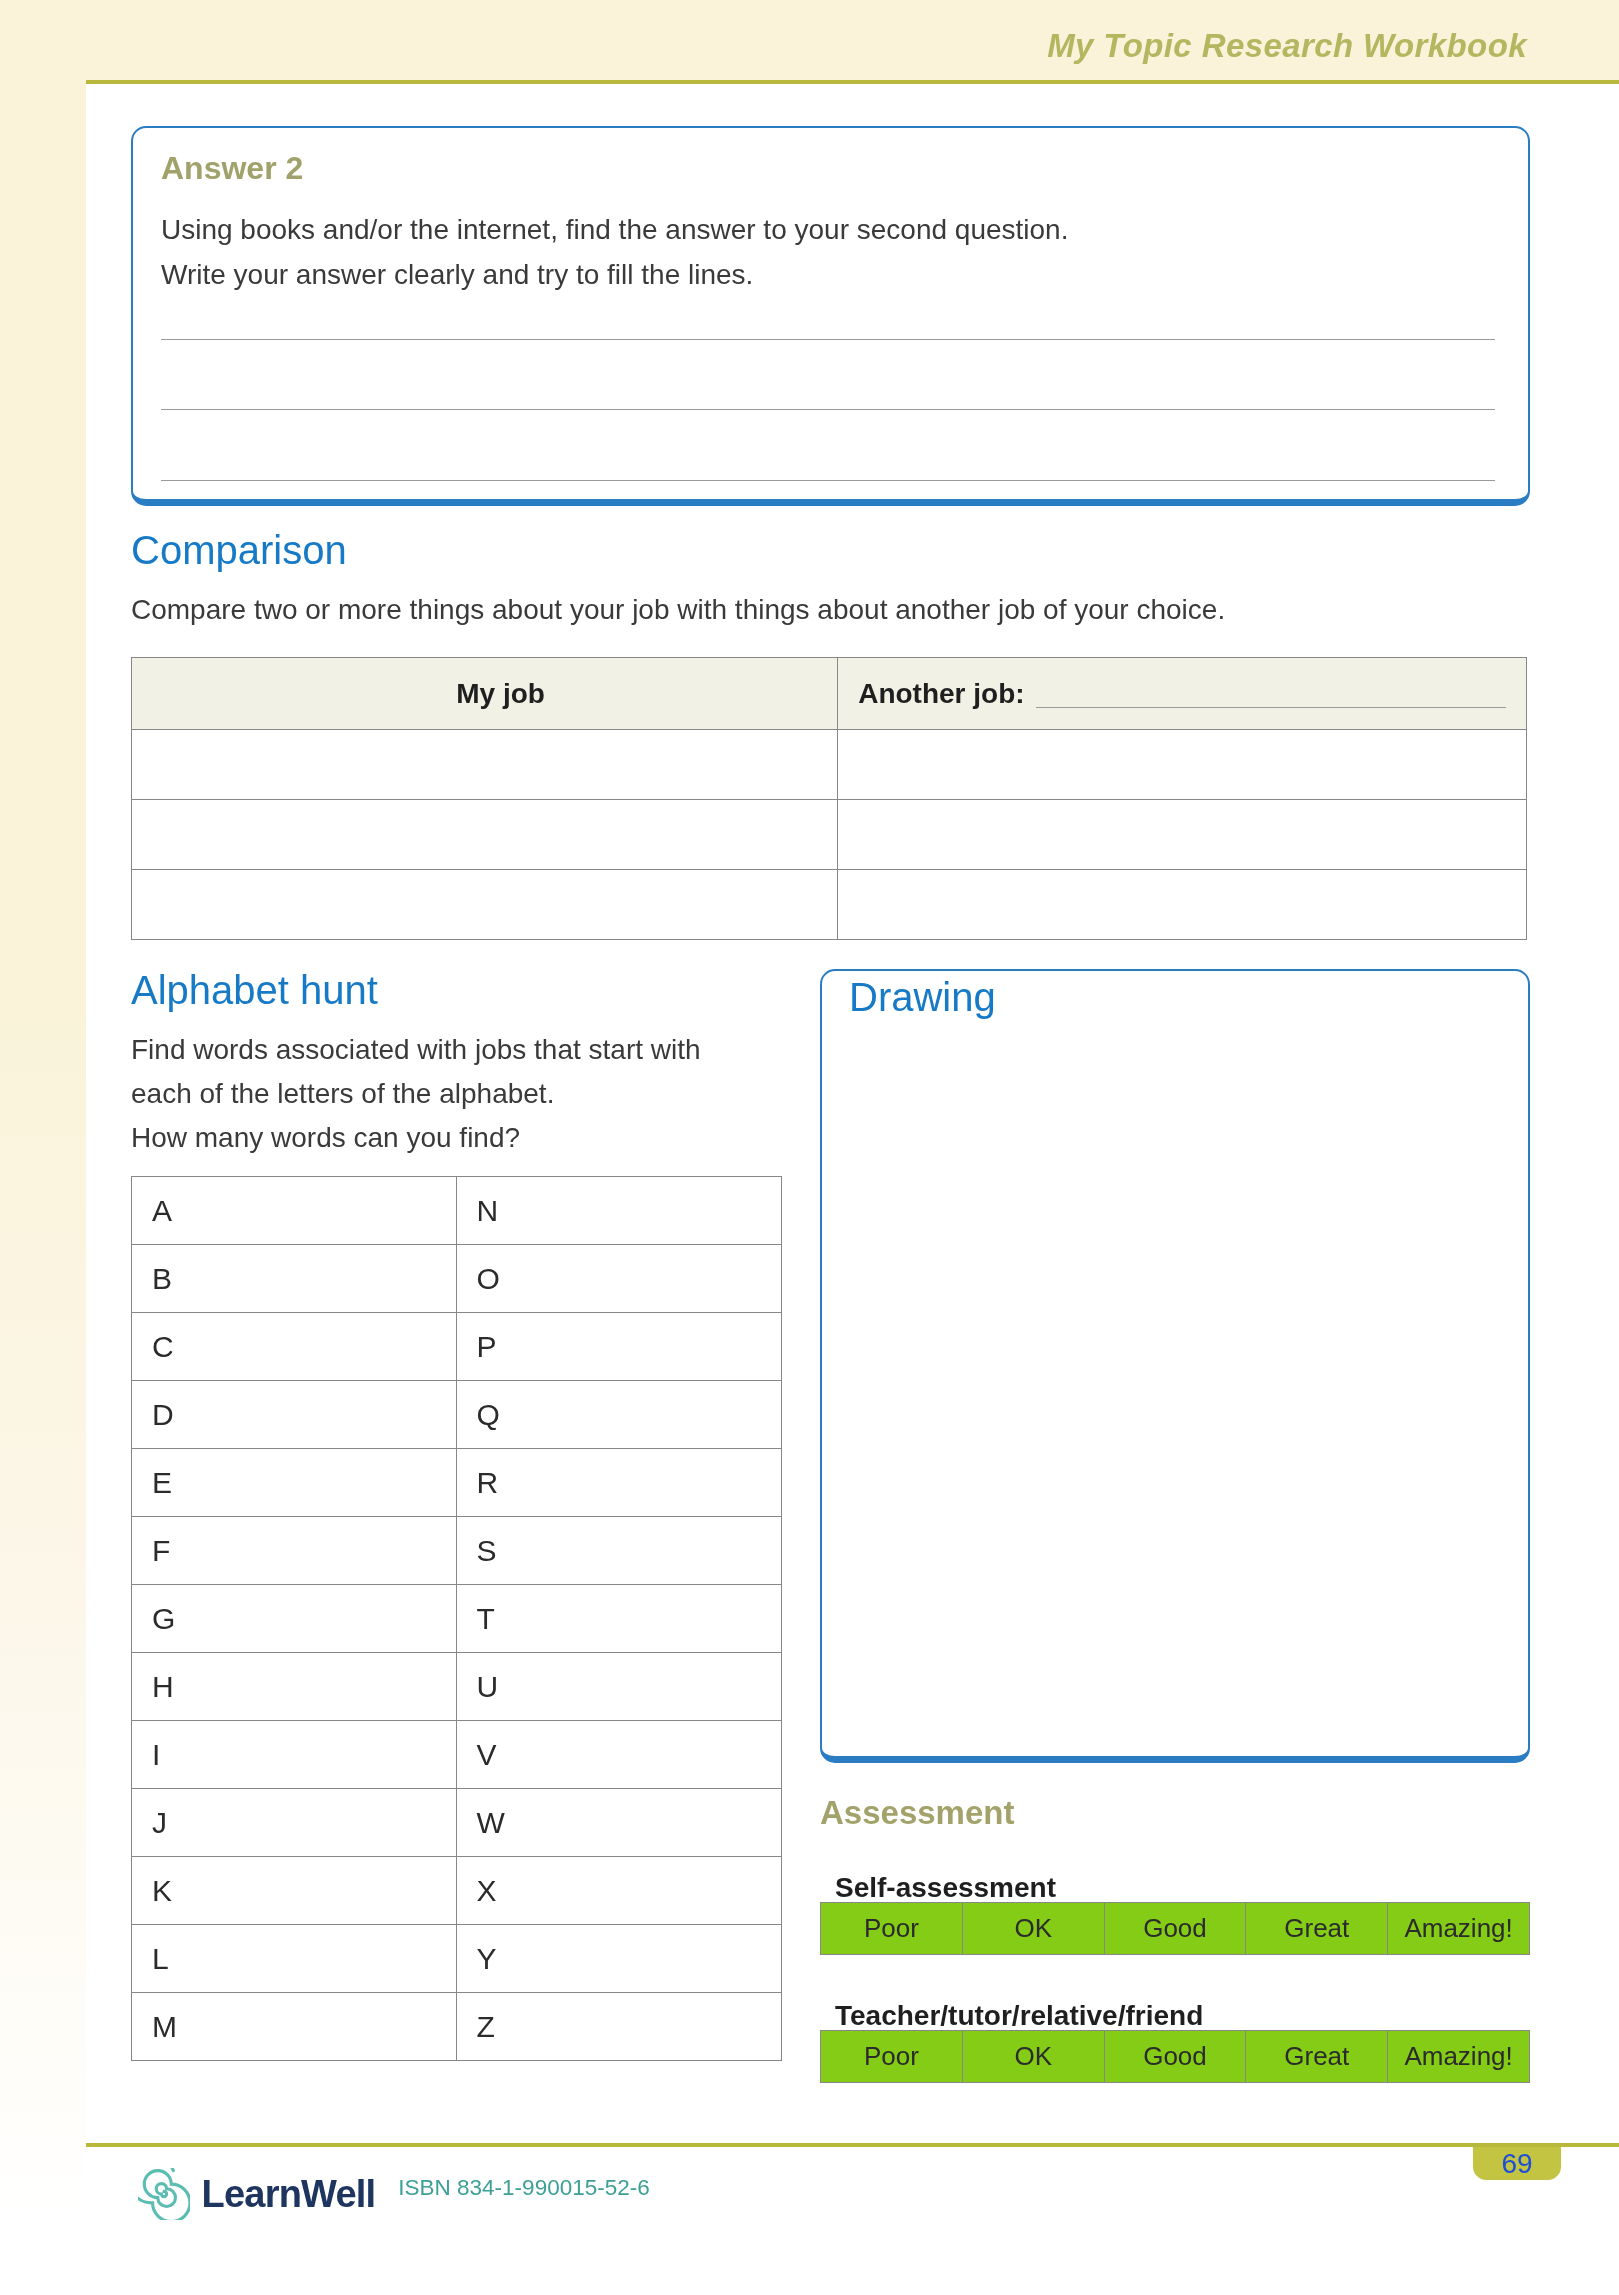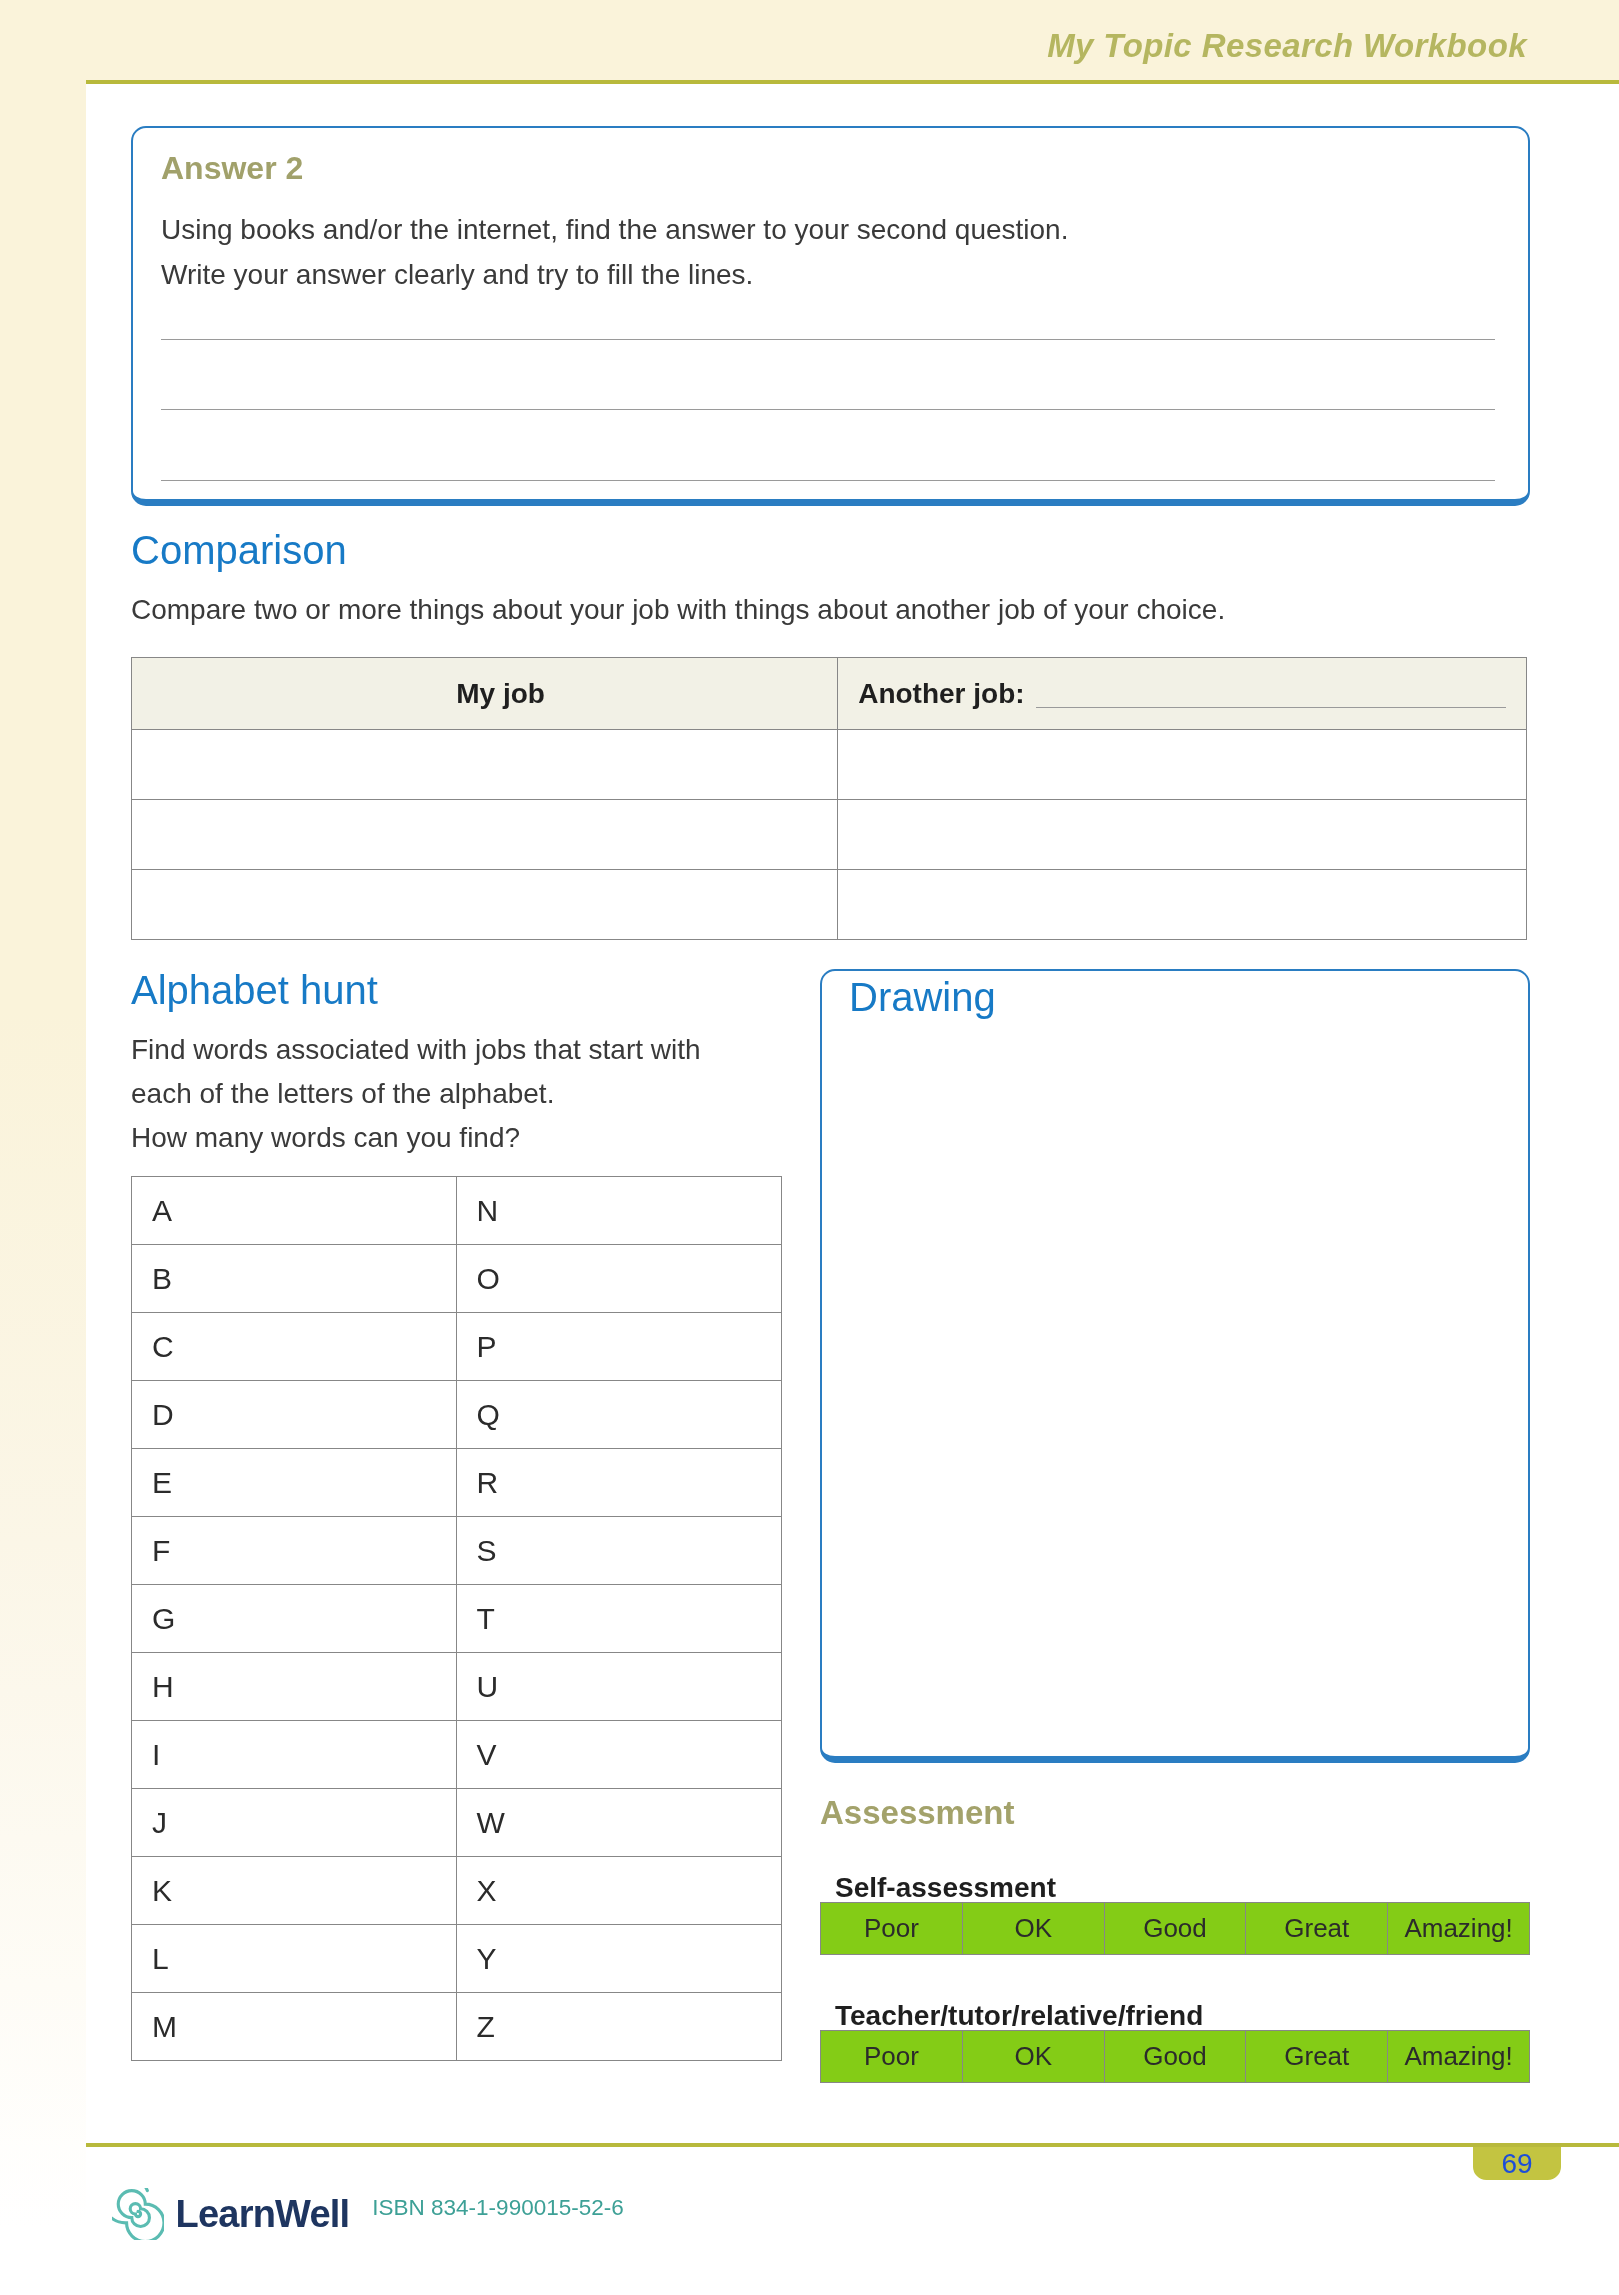--- a/index.html
+++ b/index.html
@@ -72,21 +72,21 @@
   .assess-table { position:absolute; left:820px; width:710px; height:53px; box-sizing:border-box;
     border:1.7px solid #878787; display:flex; background:#84cc16; }
   .tbl-self { top:1902px; } .tbl-teacher { top:2030px; }
   .assess-cell { flex:1; box-sizing:border-box; border-right:1.7px solid #878787;
     display:flex; align-items:center; justify-content:center; font-size:26px; color:#2b2b2b; }
   .assess-cell:last-child { border-right:none; }
   
   .page-badge { position:absolute; left:1473px; top:2147px; width:88px; height:33px;
     background:#c3c441; border-radius:0 0 13.3px 13.3px; color:#1d4ed8; font-size:28px;
     display:flex; align-items:center; justify-content:center; }
-  .footer { position:absolute; left:112px; top:2168px; display:flex; align-items:center;margin-top:20px; }
+  .footer { position:absolute; left:138px; top:2168px; display:flex; align-items:center; }
   .logo-swirl { width:52px; height:52px; flex:0 0 auto; }
   .brand { font-size:38px; font-weight:bold; color:#1e3560; margin-left:11.6px; letter-spacing:-0.8px; }
   .isbn { font-size:22.5px; color:#3da096; margin-left:23px; position:relative; top:-5.8px; }
 </style>
 </head>
 <body>
 
 <div class="page">
 
   <div class="band-top"></div>

